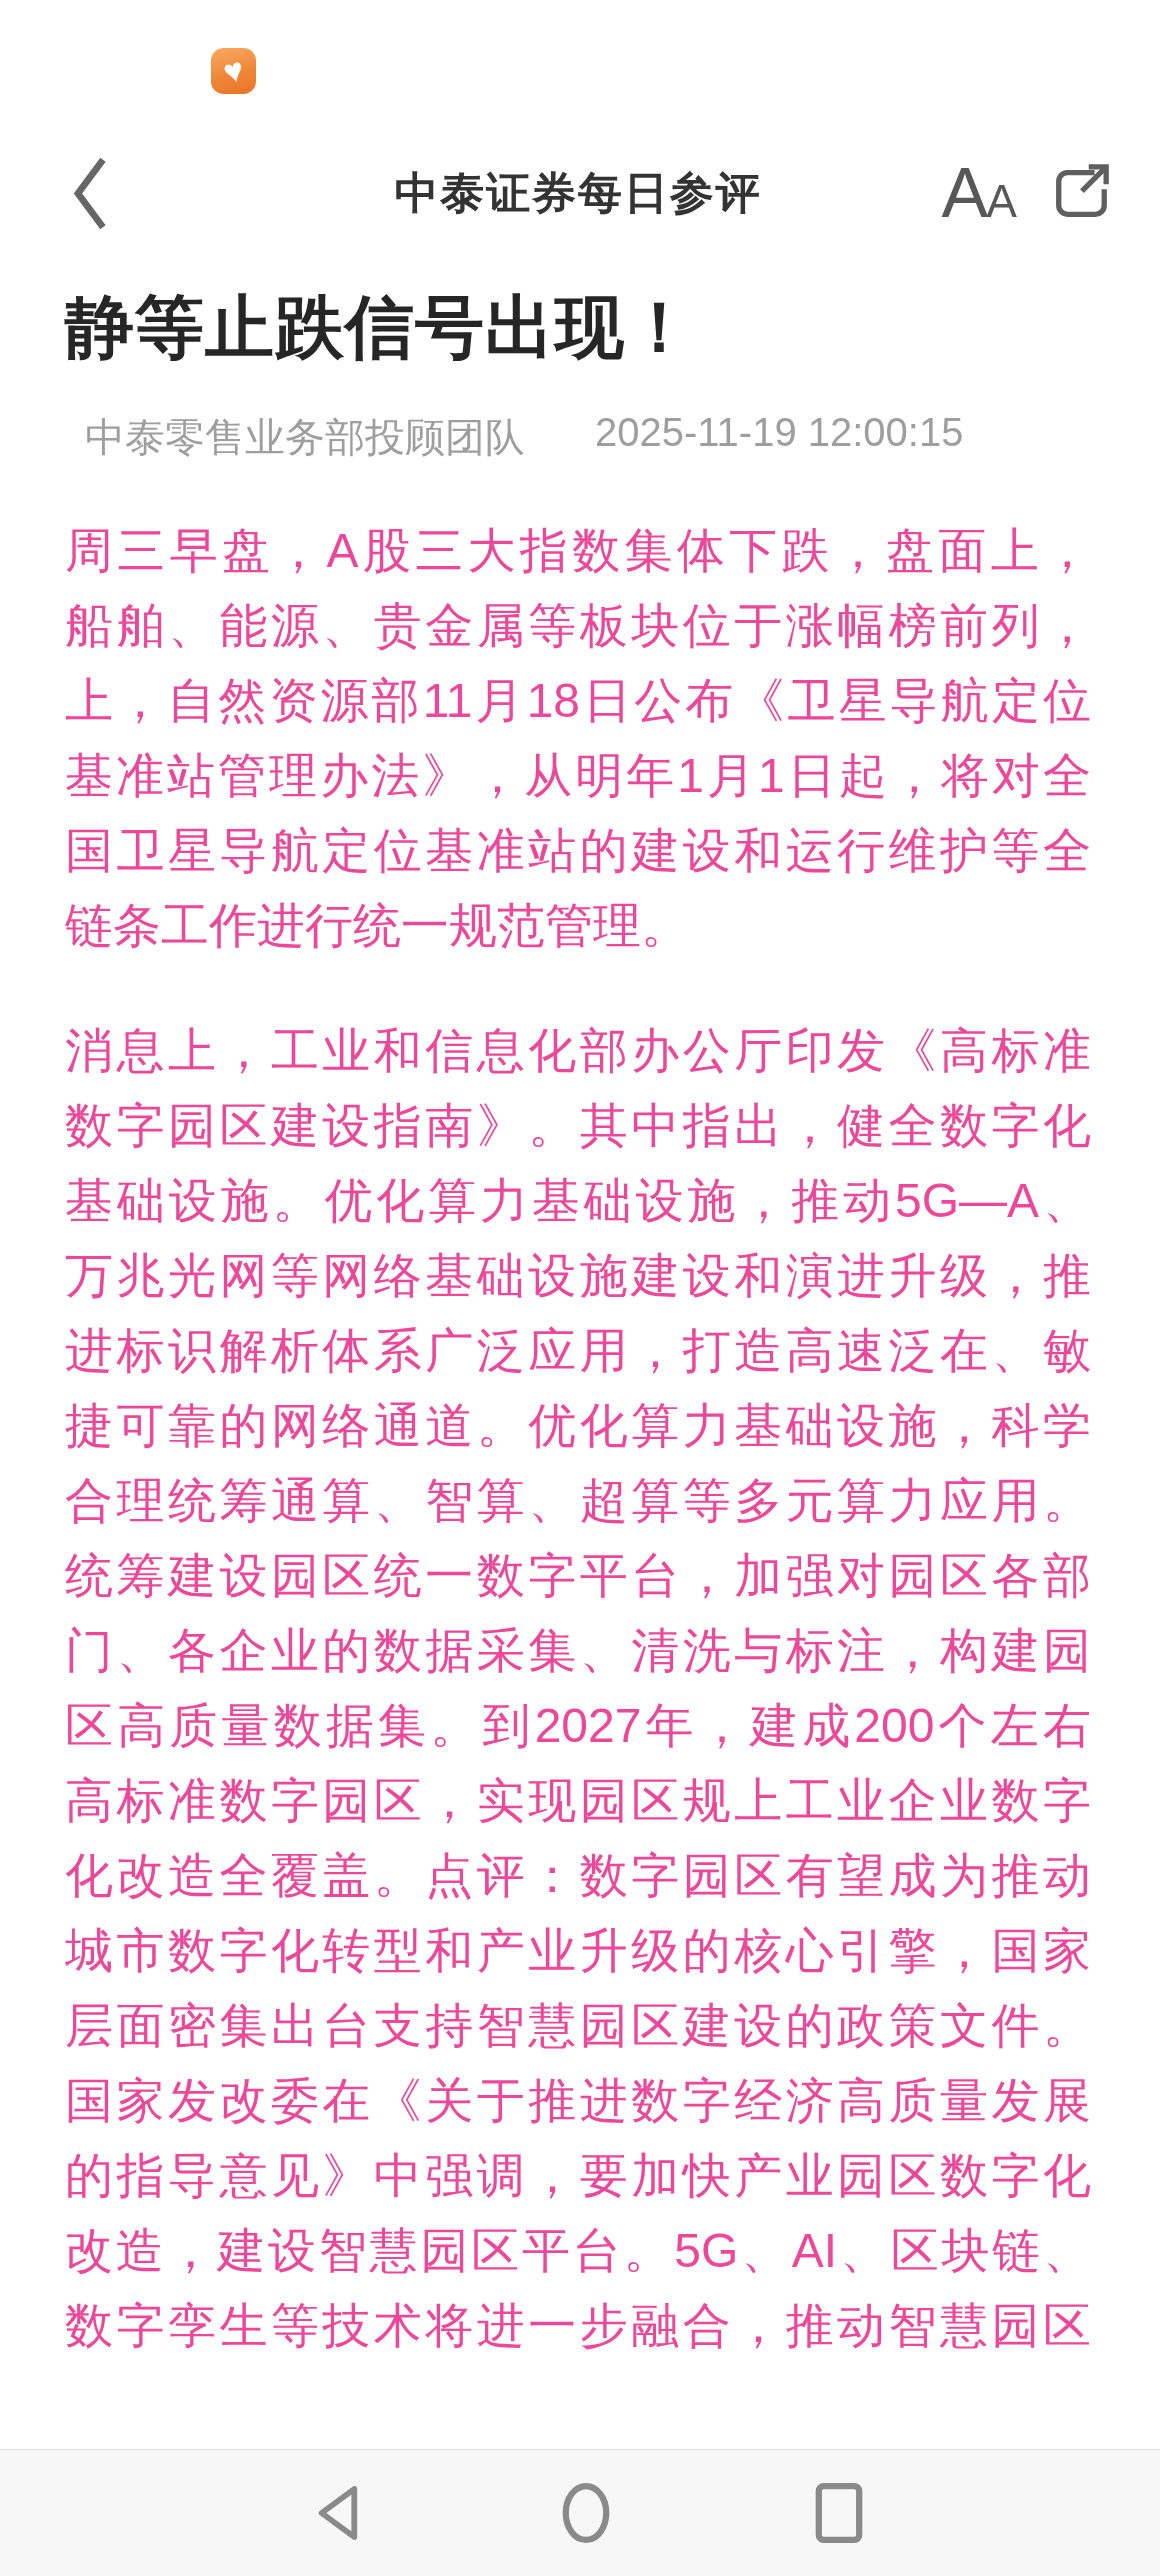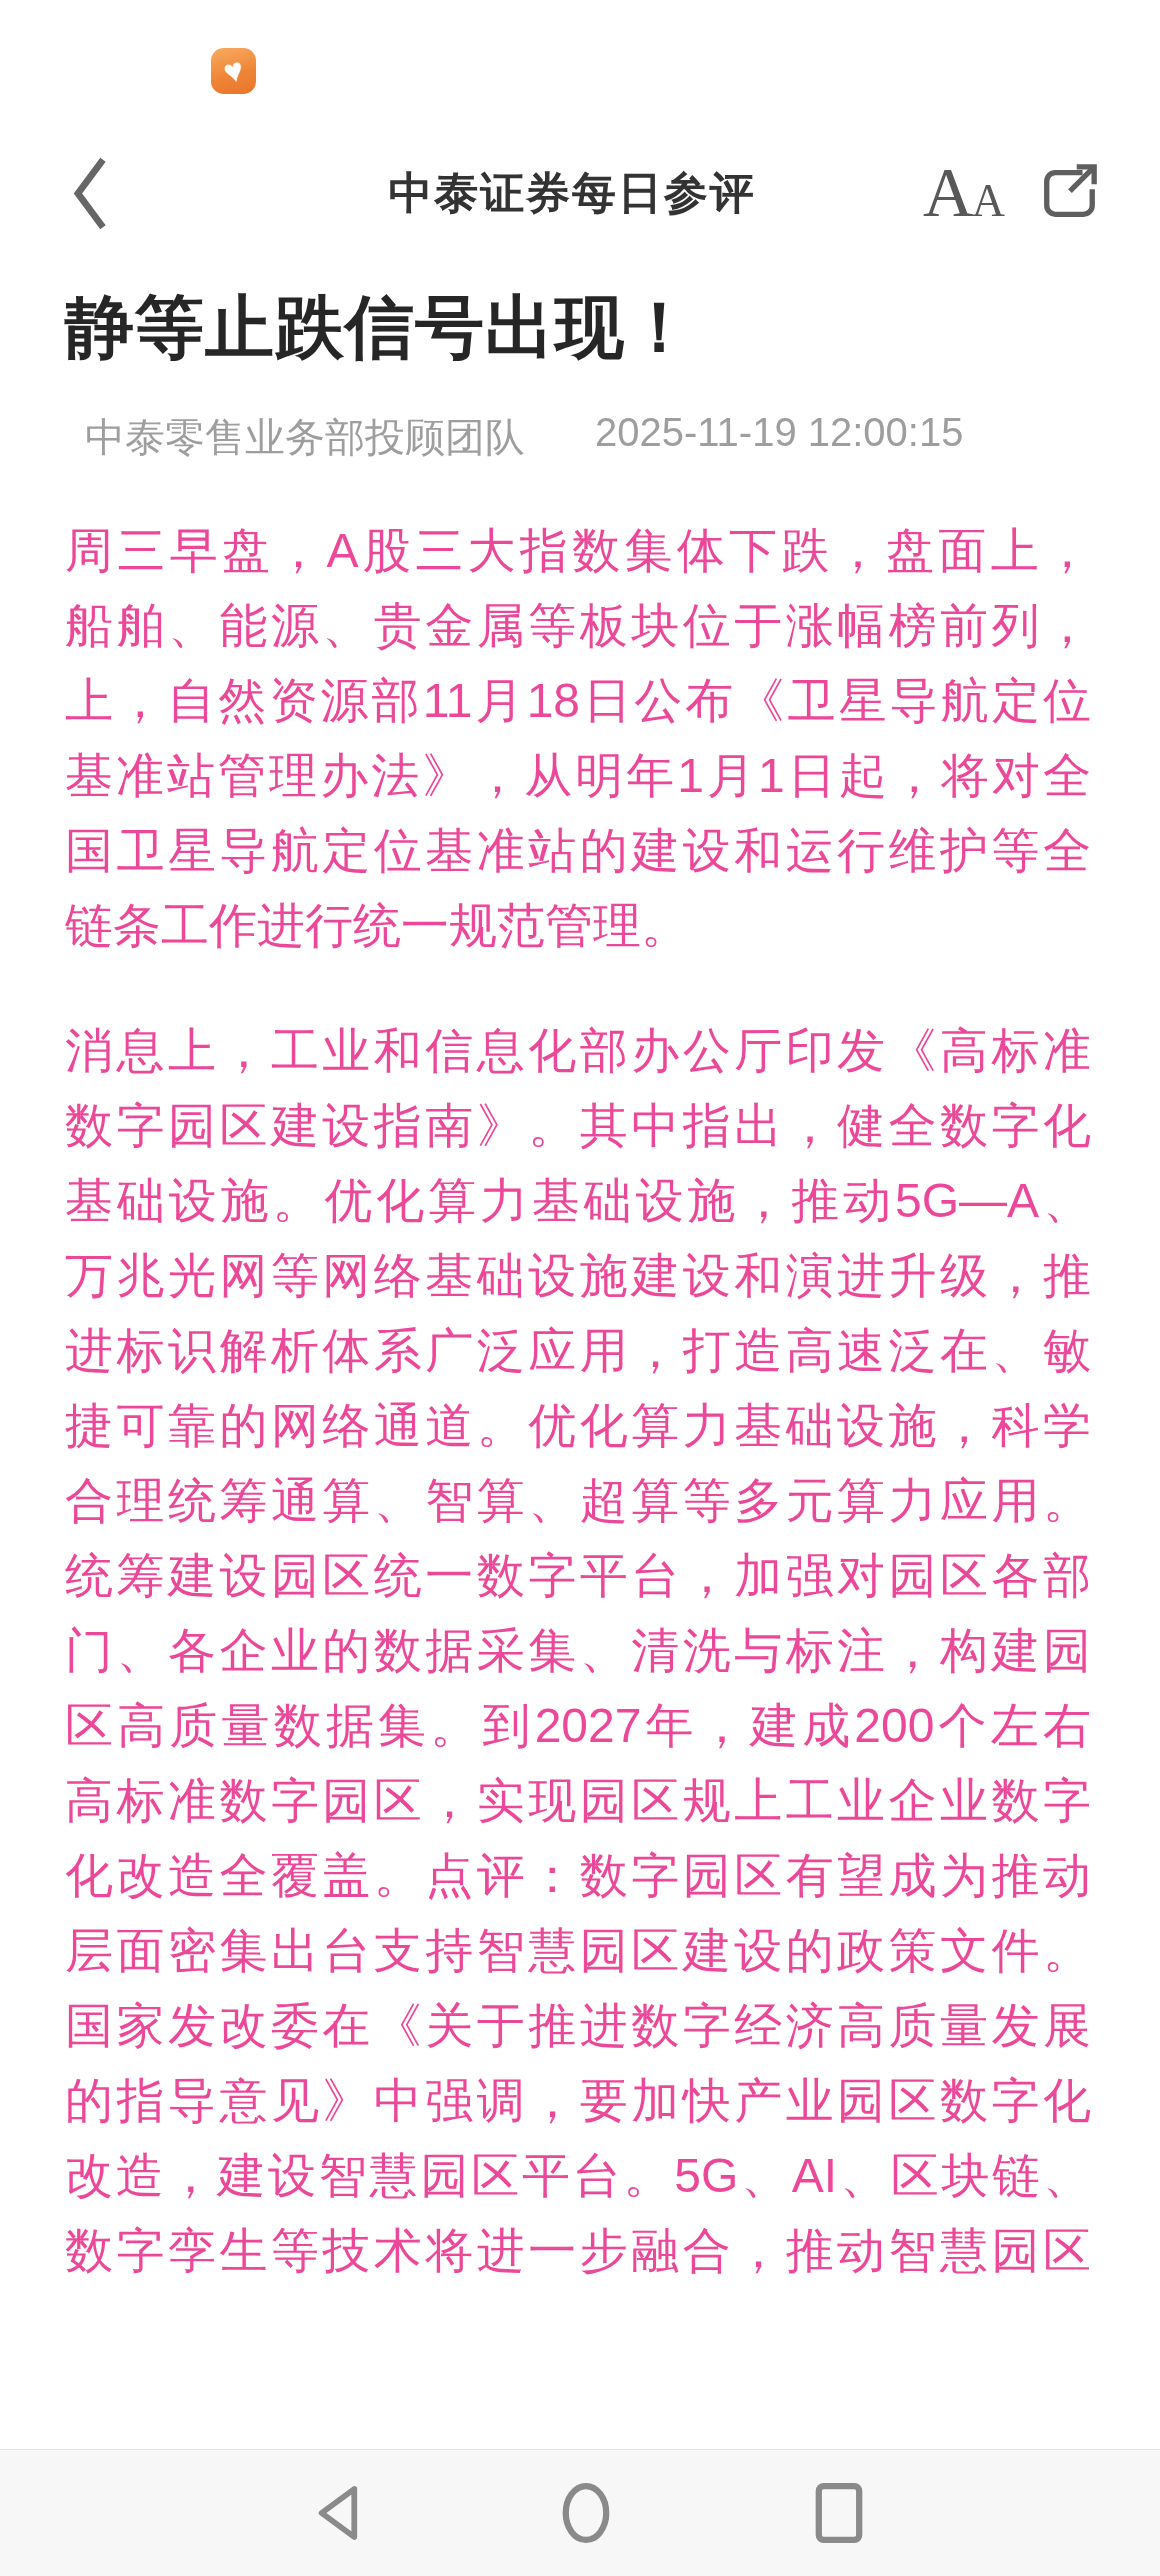--- a/index.html
+++ b/index.html
@@ -26,23 +26,22 @@
     color: #ffffff;
     font-size: 33px;
     line-height: 1;
     transform: rotate(-14deg) translate(0px, -1px);
     text-shadow: 0 0 1px rgba(255,255,255,.6);
   }
 
   
   .header {
     position: absolute;
-    left: 0; right: 16px; top: 135px;
+    left: 0; right: 4px; top: 135px;
     height: 116px;
-    font-family: Liberation Serif, serif;
   }
   .back-btn {
     position: absolute;
     left: 70px; top: 17.4px;
     width: 54px; height: 83px;
     display: flex; align-items: center;
   }
   .header-title {
     position: absolute;
     left: 50%; top: 50%;
@@ -178,20 +177,21 @@
         <div class="line">基础设施。优化算力基础设施，推动5G—A、</div>
         <div class="line">万兆光网等网络基础设施建设和演进升级，推</div>
         <div class="line">进标识解析体系广泛应用，打造高速泛在、敏</div>
         <div class="line">捷可靠的网络通道。优化算力基础设施，科学</div>
         <div class="line">合理统筹通算、智算、超算等多元算力应用。</div>
         <div class="line">统筹建设园区统一数字平台，加强对园区各部</div>
         <div class="line">门、各企业的数据采集、清洗与标注，构建园</div>
         <div class="line">区高质量数据集。到2027年，建成200个左右</div>
         <div class="line">高标准数字园区，实现园区规上工业企业数字</div>
         <div class="line">化改造全覆盖。点评：数字园区有望成为推动</div>
+        <div class="line">城市数字化转型和产业升级的核心引擎，国家</div>
         <div class="line">层面密集出台支持智慧园区建设的政策文件。</div>
         <div class="line">国家发改委在《关于推进数字经济高质量发展</div>
         <div class="line">的指导意见》中强调，要加快产业园区数字化</div>
         <div class="line">改造，建设智慧园区平台。5G、AI、区块链、</div>
         <div class="line">数字孪生等技术将进一步融合，推动智慧园区</div>
       </div>
     </div>
 
   <div class="navbar">
     <div class="nav-btn nav-back">

